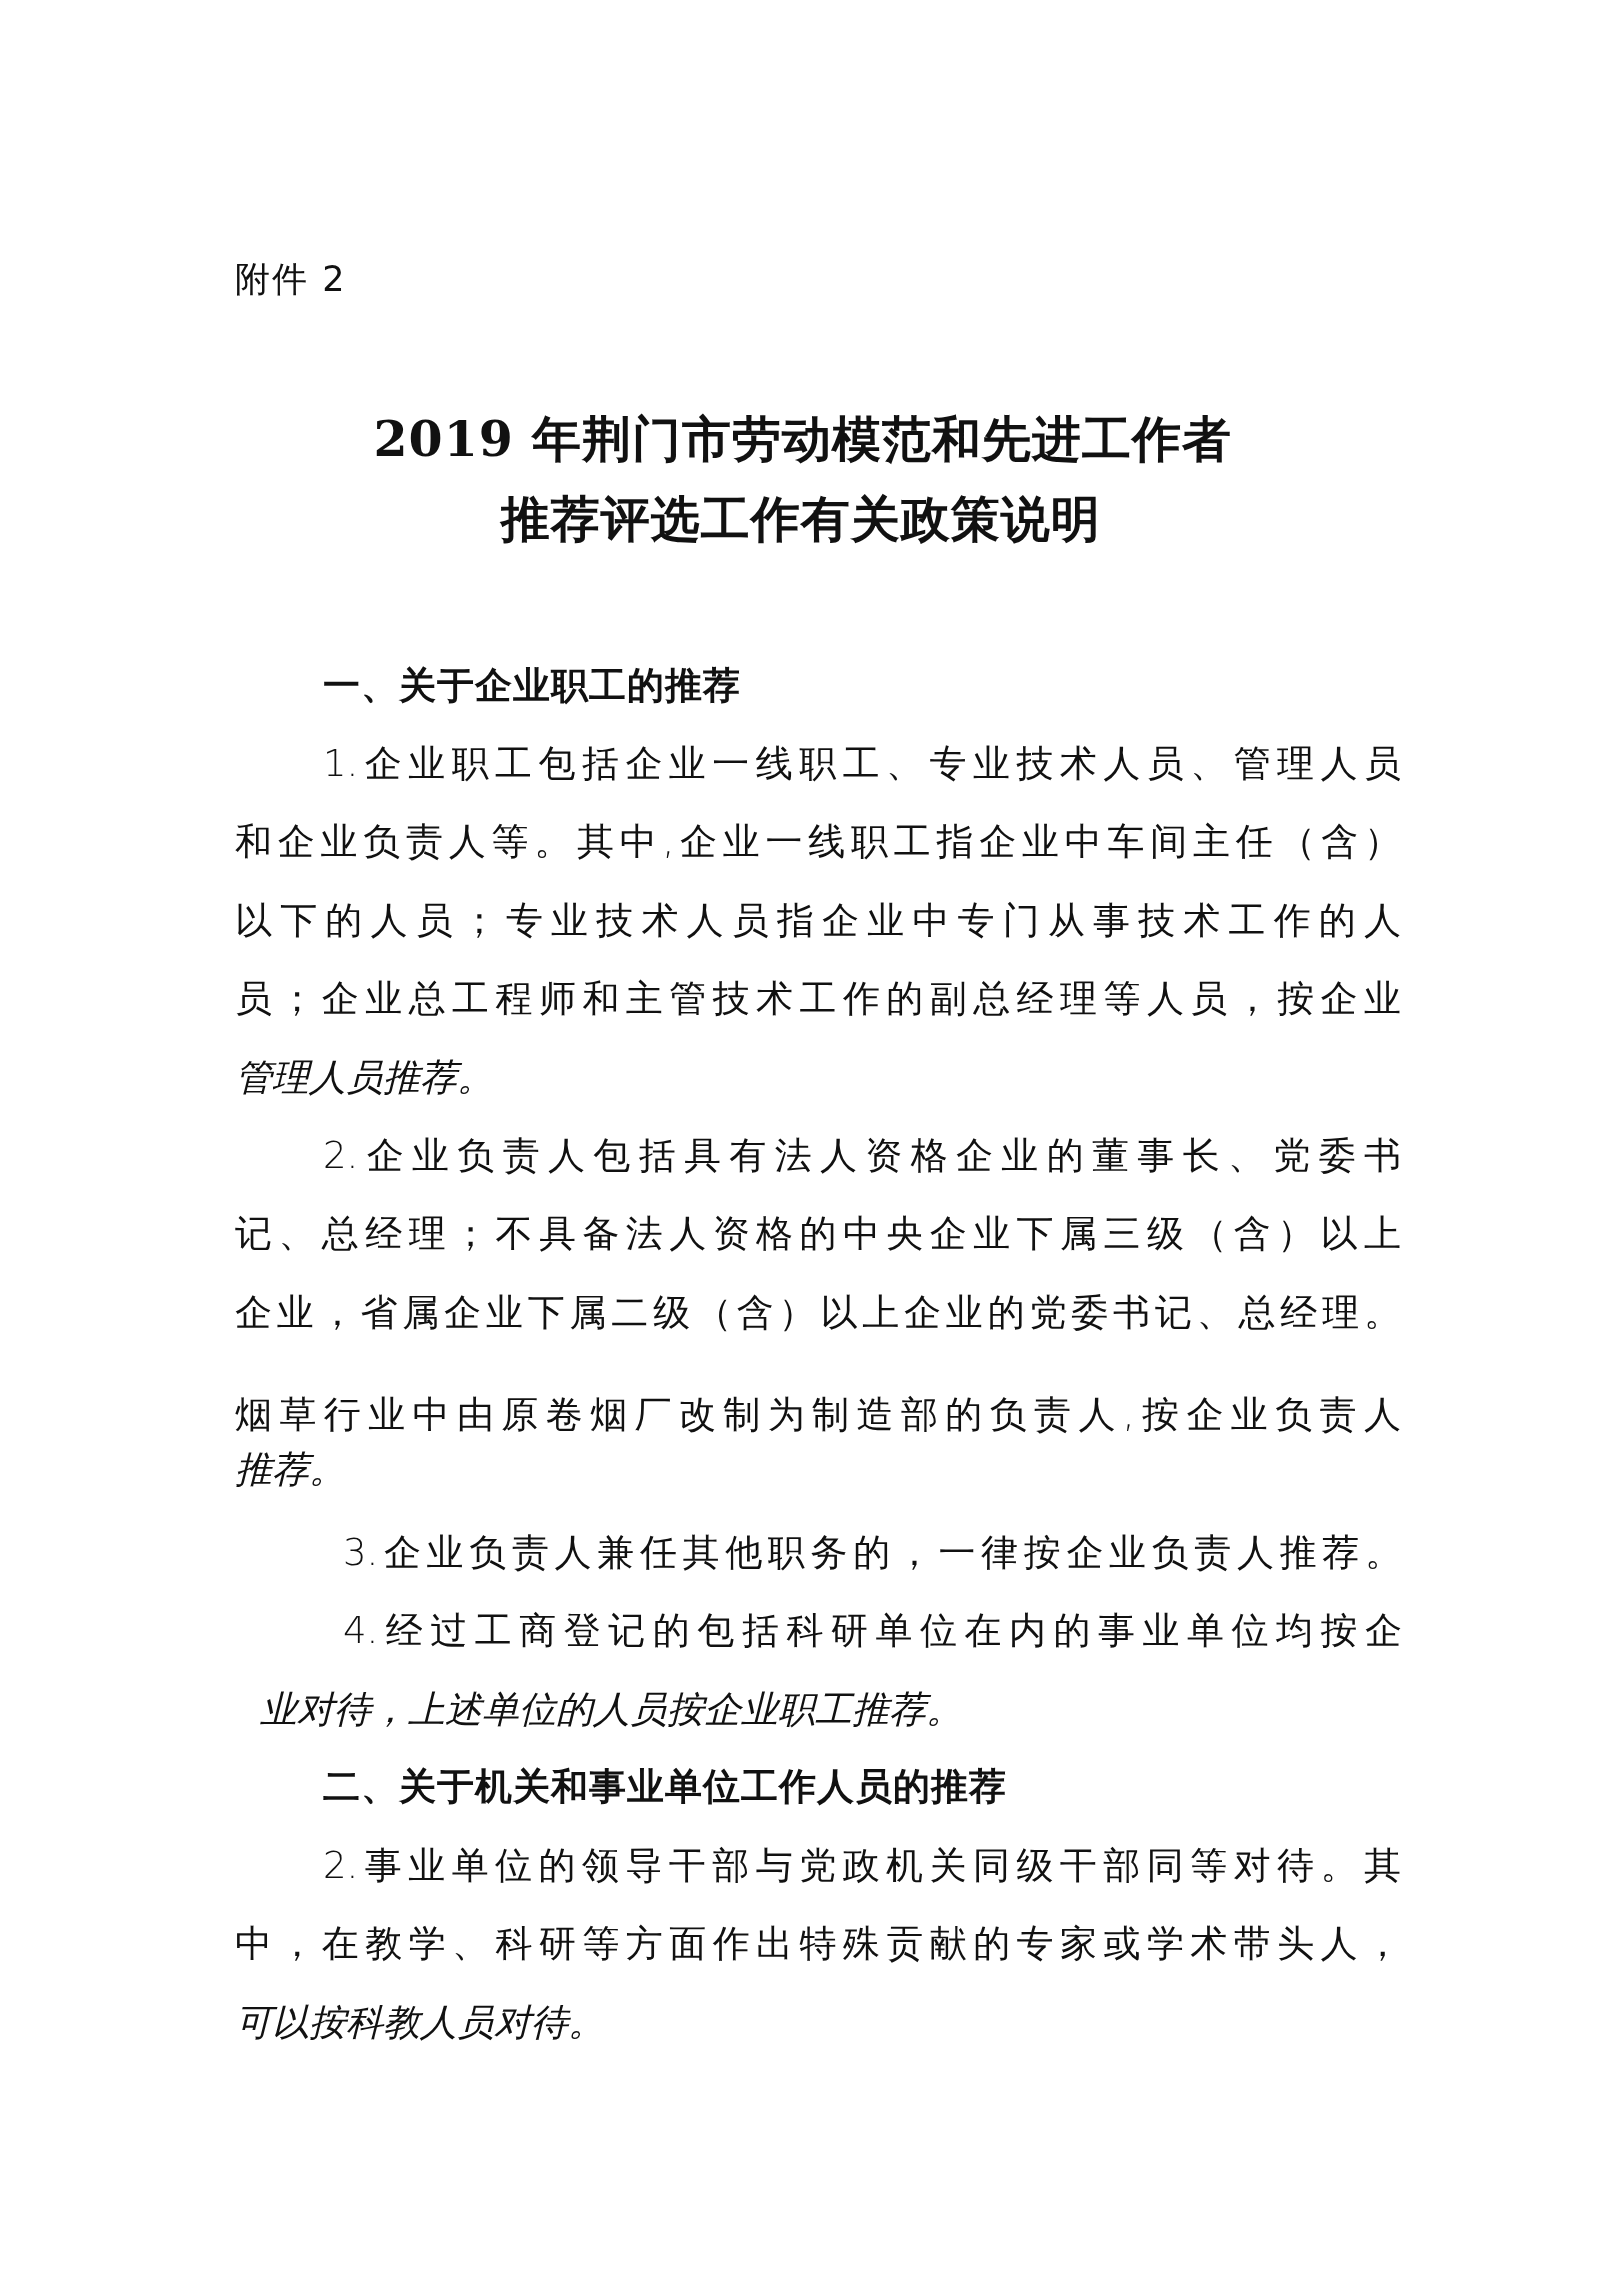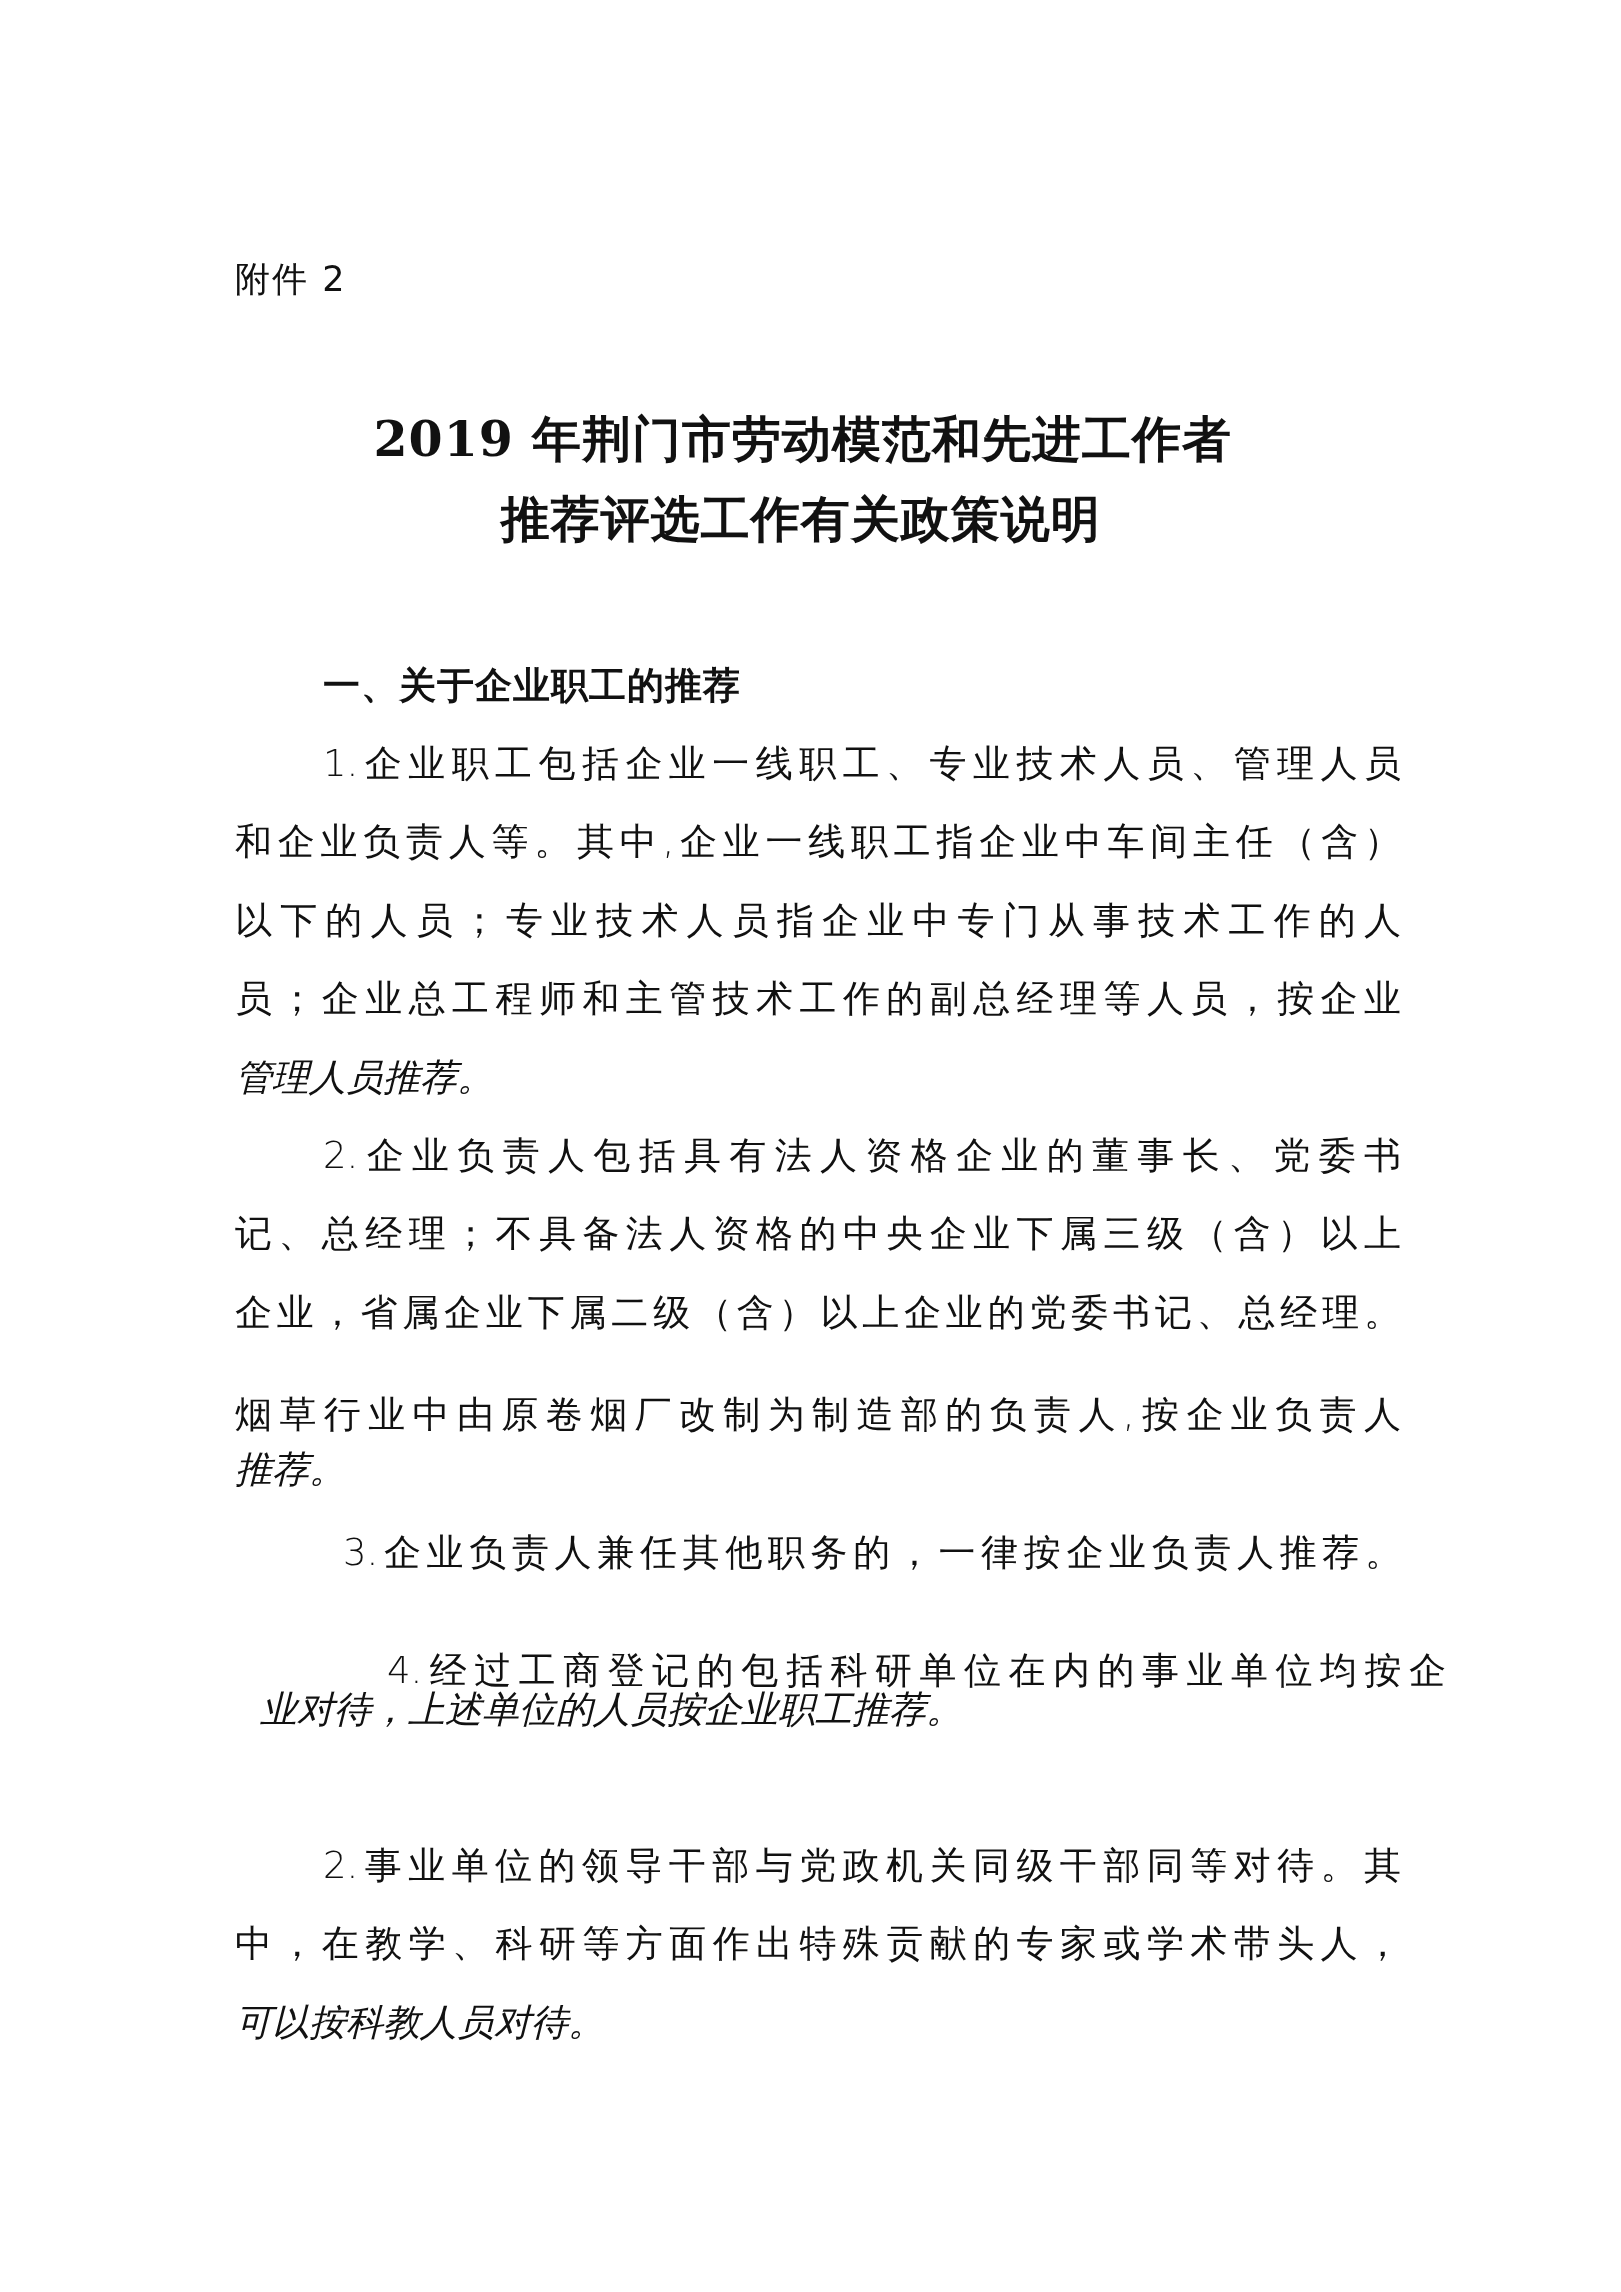--- a/index.html
+++ b/index.html
@@ -100,22 +100,23 @@
   <div class="line last" style="top:1055px;">管理人员推荐。</div>
 
   <div class="line indent" style="top:1133px;">2.企业负责人包括具有法人资格企业的董事长、党委书</div>
   <div class="line" style="top:1211px;">记、总经理；不具备法人资格的中央企业下属三级（含）以上</div>
   <div class="line" style="top:1290px;">企业，省属企业下属二级（含）以上企业的党委书记、总经理。</div>
   <div class="line" style="top:1392px;">烟草行业中由原卷烟厂改制为制造部的负责人,按企业负责人</div>
   <div class="line last" style="top:1447px;">推荐。</div>
 
   <div class="line indent2" style="top:1530px;">3.企业负责人兼任其他职务的，一律按企业负责人推荐。</div>
 
-  <div class="line indent2" style="top:1648px;margin-left:44px;">4.经过工商登记的包括科研单位在内的事业单位均按企</div>
+  <div class="line indent2" style="top:1608px;">4.经过工商登记的包括科研单位在内的事业单位均按企</div>
   <div class="line last indent-small" style="top:1687px;">业对待，上述单位的人员按企业职工推荐。</div>
 
+  <div class="heading" style="top:1764px;">二、关于机关和事业单位工作人员的推荐</div>
 
   <div class="line indent" style="top:1843px;">2.事业单位的领导干部与党政机关同级干部同等对待。其</div>
   <div class="line" style="top:1921px;">中，在教学、科研等方面作出特殊贡献的专家或学术带头人，</div>
   <div class="line last" style="top:2000px;">可以按科教人员对待。</div>
 
 </div>
 
 
 </body></html>

